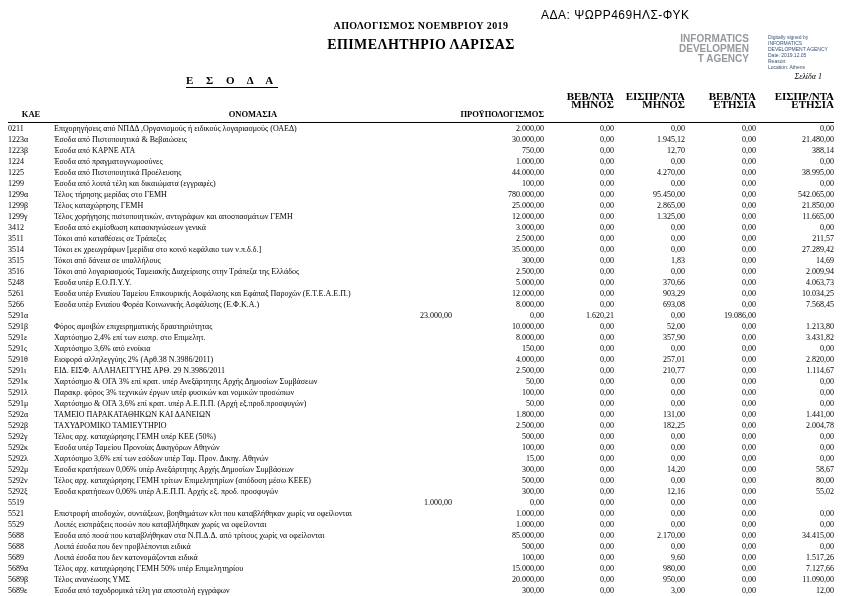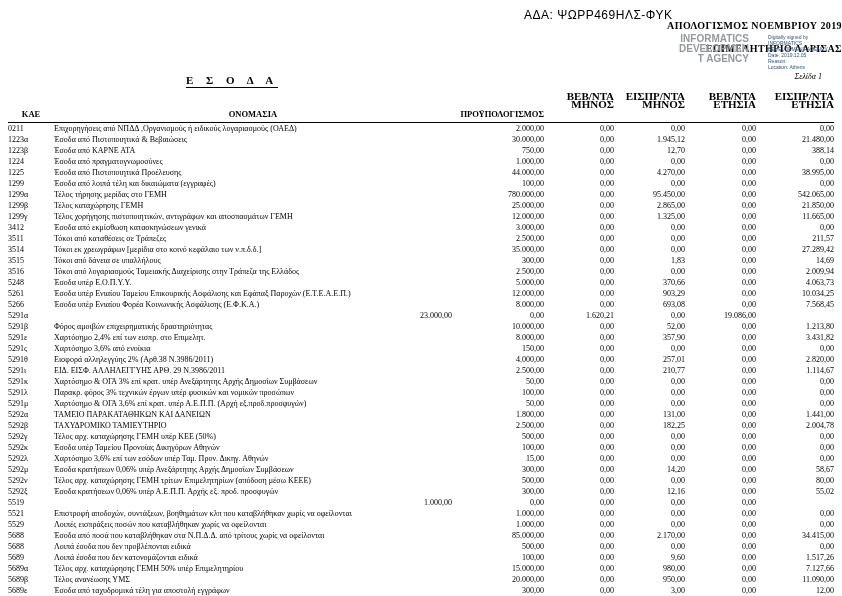--- a/index.html
+++ b/index.html
@@ -1,24 +1,24 @@
 <!DOCTYPE html>
 <html><head>
 <meta charset="utf-8">
 <style>
   *{margin:0;padding:0;box-sizing:border-box}
   html,body{width:842px;height:596px;overflow:hidden;background:#ffffff}
   body{font-family:"Liberation Serif","DejaVu Serif",serif;color:#000;position:relative}
   .page{position:absolute;inset:0;background:#fff}
 
-  .ada{position:absolute;top:8px;left:524px;font-family:"Liberation Sans","DejaVu Sans",sans-serif;font-size:12px;letter-spacing:.5px}
-
-  .title-block{position:absolute;top:20px;left:0;width:842px;text-align:right}
+  .ada{position:absolute;top:8px;left:541px;font-family:"Liberation Sans","DejaVu Sans",sans-serif;font-size:12px;letter-spacing:.5px}
+
+  .title-block{position:absolute;top:20px;left:0;width:842px;text-align:center}
   .title-line1{font-size:10px;font-weight:700;letter-spacing:.4px}
-  .title-line2{font-size:10px;font-weight:700;margin-top:12px;letter-spacing:.4px}
+  .title-line2{font-size:14px;font-weight:700;margin-top:6px;letter-spacing:.4px}
 
   .sig{position:absolute;top:34px;right:10px;display:flex;align-items:flex-start;gap:19px}
   .sig-agency{text-align:right;font-family:"Liberation Sans","DejaVu Sans",sans-serif;font-weight:700;font-size:10px;line-height:10px;color:#94999e;width:74px}
   .sig-details{font-family:"Liberation Sans","DejaVu Sans",sans-serif;font-size:5px;line-height:6px;color:#33527d;width:64px}
 
   .page-num{position:absolute;top:72px;right:20px;font-style:italic;font-size:8px}
 
   .section-title{position:absolute;top:74px;left:186px;font-weight:700;font-size:11px;letter-spacing:5px;border-bottom:1px solid #000;padding-bottom:1px;white-space:nowrap}
 
   .table{position:absolute;top:92px;left:8px;width:826px}

